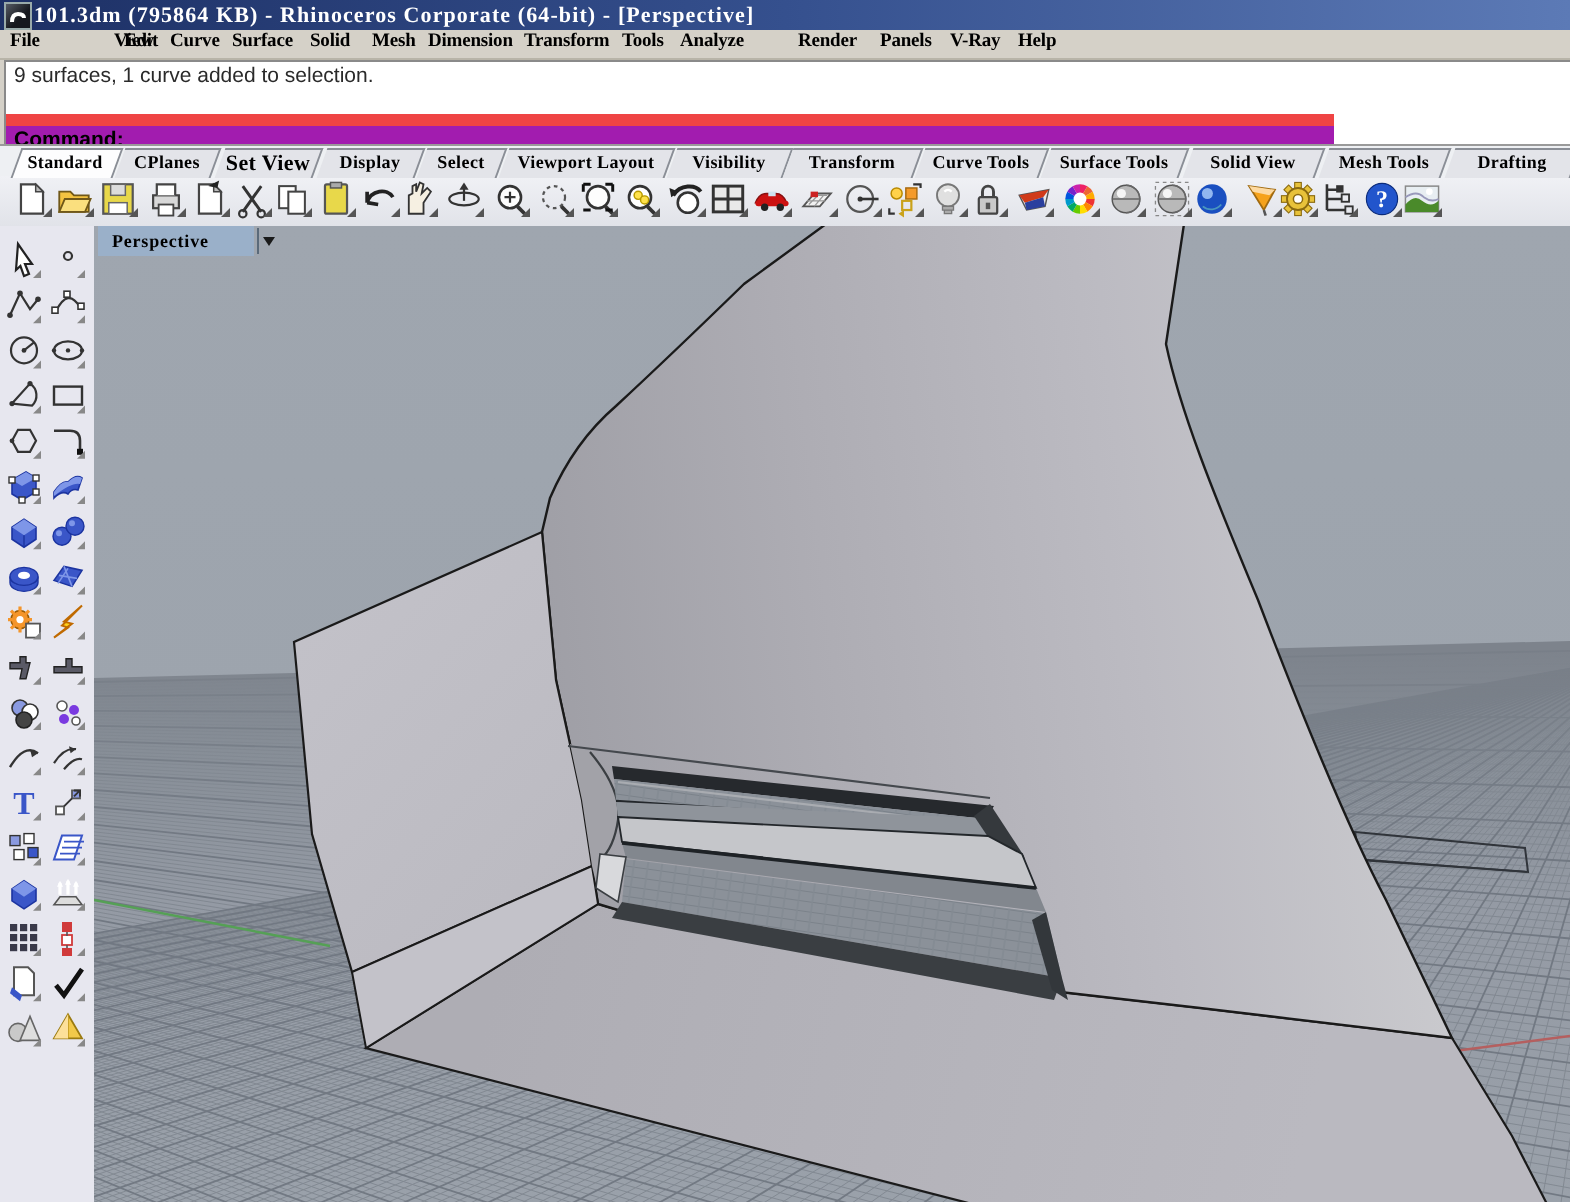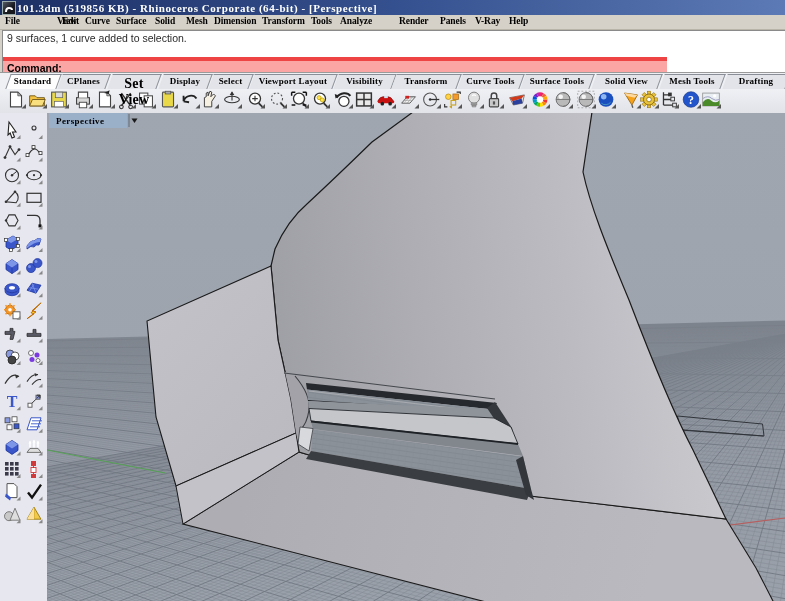--- a/index.html
+++ b/index.html
@@ -1,32 +1,32 @@
 <!DOCTYPE html>
 <html><head><meta charset="utf-8"><style>
 html,body{margin:0;padding:0;}
 body{width:785px;height:601px;position:relative;overflow:hidden;background:#d5d1c8;font-family:"Liberation Sans",sans-serif;}
 .titlebar{position:absolute;left:0;top:0;width:785px;height:15px;background:linear-gradient(to right,#1d3065,#35508e 50%,#5c7ab6 100%);}
 .ticon{position:absolute;left:2px;top:1px;width:12px;height:12px;background:linear-gradient(135deg,#555a64,#16181e 60%);border:1px solid #9aa;}
 .ttext{position:absolute;left:17px;top:1.5px;font-family:"Liberation Serif",serif;font-size:11px;font-weight:bold;color:#fff;letter-spacing:0.55px;white-space:nowrap;}
 .menubar{position:absolute;left:0;top:15px;width:785px;height:14px;background:#d5d1c8;border-bottom:1px solid #b8b4a8;font-family:"Liberation Serif",serif;font-size:9.5px;font-weight:bold;letter-spacing:-0.1px;color:#000;padding-left:32px;}
 .cmdbox{position:absolute;left:2px;top:30px;width:782px;height:41px;background:#fff;border-top:1px solid #8a8a8a;border-left:1px solid #8a8a8a;}
 .cmd1{position:absolute;left:4px;top:1px;font-size:10.5px;color:#2a2a2a;}
-.cmdline{position:absolute;left:0px;top:26px;width:664px;height:15px;border-top:4px solid #ef4444;background:#fca5a5;}
+.cmdline{position:absolute;left:0px;top:26px;width:664px;height:15px;border-top:6px solid #ef4444;background:#a21caf;}
 .cmdp{position:absolute;left:4px;top:1px;font-size:10.5px;font-weight:bold;color:#000;}
 .tabbar{position:absolute;left:0;top:72px;width:785px;height:16px;background:#eef0f3;border-top:1px solid #9a9a9a;}
 .toolbar{position:absolute;left:0;top:88px;width:785px;height:25px;background:linear-gradient(#f0f1f5,#e1e3e9);border-bottom:1px solid #c0c2c8;}
 .sidebar{position:absolute;left:0;top:113px;width:47px;height:488px;background:#e7e7ef;}
 </style></head>
 <body>
 <div class="titlebar">
     <div class="ticon"><svg width="12" height="12">
         <path d="M2 8 Q2 3 6 3 Q10 3 10 6 L8 6 Q8 5 6 5 Q4 5 4 8 Z" fill="#fff"></path>
       </svg></div>
-<span class="ttext">101.3dm (519856 KB) - Rhinoceros Corporate (64-bit) - [Perspective]</span>
+<span class="ttext">101.3dm (795864 KB) - Rhinoceros Corporate (64-bit) - [Perspective]</span>
   </div>
 <div class="menubar">
     <span style="position:absolute;left:5px;top:1px;">File</span>
 <span style="position:absolute;left:30px;top:1px;margin-left:32px;">Edit</span>
 <span style="position:absolute;left:57px;top:1px;">View</span>
 <span style="position:absolute;left:85px;top:1px;">Curve</span>
 <span style="position:absolute;left:116px;top:1px;">Surface</span>
 <span style="position:absolute;left:155px;top:1px;">Solid</span>
 <span style="position:absolute;left:186px;top:1px;">Mesh</span>
 <span style="position:absolute;left:214px;top:1px;">Dimension</span>
@@ -43,21 +43,21 @@
 <div class="cmdline">
       <div class="cmdp">Command:</div>
     </div>
   </div>
 <div class="tabbar">
     <div style="position:absolute;left:8px;top:1px;width:49px;height:14px;background:#fdfdfe;border-top:1px solid #8a8e96;border-right:1px solid #8a8e96;border-left:1px solid #8a8e96;transform:skewX(-20deg);z-index:2;"></div>
 <div style="position:absolute;left:8px;top:3px;width:49px;text-align:center;font-family:'Liberation Serif',serif;font-size:9px;font-weight:bold;letter-spacing:0.2px;color:#000;z-index:3;">Standard</div>
 <div style="position:absolute;left:60px;top:1px;width:47px;height:14px;background:#e3e4e9;border-top:1px solid #8a8e96;border-right:1px solid #8a8e96;transform:skewX(-20deg);z-index:1;"></div>
 <div style="position:absolute;left:60px;top:3px;width:47px;text-align:center;font-family:'Liberation Serif',serif;font-size:9px;font-weight:bold;letter-spacing:0.2px;color:#000;z-index:3;">CPlanes</div>
 <div style="position:absolute;left:110px;top:1px;width:48px;height:14px;background:#e3e4e9;border-top:1px solid #8a8e96;border-right:1px solid #8a8e96;transform:skewX(-20deg);z-index:1;"></div>
-<div style="position:absolute;left:110px;top:3px;width:48px;text-align:center;font-family:'Liberation Serif',serif;font-size:14px;font-weight:bold;letter-spacing:0.2px;color:#000;z-index:3;">Set View</div>
+<div style="position:absolute;left:110px;top:3px;width:48px;text-align:center;font-family:'Liberation Serif',serif;font-size:11px;font-weight:bold;letter-spacing:0.2px;color:#000;z-index:3;">Set View</div>
 <div style="position:absolute;left:161px;top:1px;width:48px;height:14px;background:#e3e4e9;border-top:1px solid #8a8e96;border-right:1px solid #8a8e96;transform:skewX(-20deg);z-index:1;"></div>
 <div style="position:absolute;left:161px;top:3px;width:48px;text-align:center;font-family:'Liberation Serif',serif;font-size:9px;font-weight:bold;letter-spacing:0.2px;color:#000;z-index:3;">Display</div>
 <div style="position:absolute;left:211px;top:1px;width:39px;height:14px;background:#e3e4e9;border-top:1px solid #8a8e96;border-right:1px solid #8a8e96;transform:skewX(-20deg);z-index:1;"></div>
 <div style="position:absolute;left:211px;top:3px;width:39px;text-align:center;font-family:'Liberation Serif',serif;font-size:9px;font-weight:bold;letter-spacing:0.2px;color:#000;z-index:3;">Select</div>
 <div style="position:absolute;left:252px;top:1px;width:82px;height:14px;background:#e3e4e9;border-top:1px solid #8a8e96;border-right:1px solid #8a8e96;transform:skewX(-20deg);z-index:1;"></div>
 <div style="position:absolute;left:252px;top:3px;width:82px;text-align:center;font-family:'Liberation Serif',serif;font-size:9px;font-weight:bold;letter-spacing:0.2px;color:#000;z-index:3;">Viewport Layout</div>
 <div style="position:absolute;left:336px;top:1px;width:57px;height:14px;background:#e3e4e9;border-top:1px solid #8a8e96;border-right:1px solid #8a8e96;transform:skewX(-20deg);z-index:1;"></div>
 <div style="position:absolute;left:336px;top:3px;width:57px;text-align:center;font-family:'Liberation Serif',serif;font-size:9px;font-weight:bold;letter-spacing:0.2px;color:#000;z-index:3;">Visibility</div>
 <div style="position:absolute;left:394px;top:1px;width:64px;height:14px;background:#e3e4e9;border-top:1px solid #8a8e96;border-right:1px solid #8a8e96;transform:skewX(-20deg);z-index:1;"></div>
 <div style="position:absolute;left:394px;top:3px;width:64px;text-align:center;font-family:'Liberation Serif',serif;font-size:9px;font-weight:bold;letter-spacing:0.2px;color:#000;z-index:3;">Transform</div>

